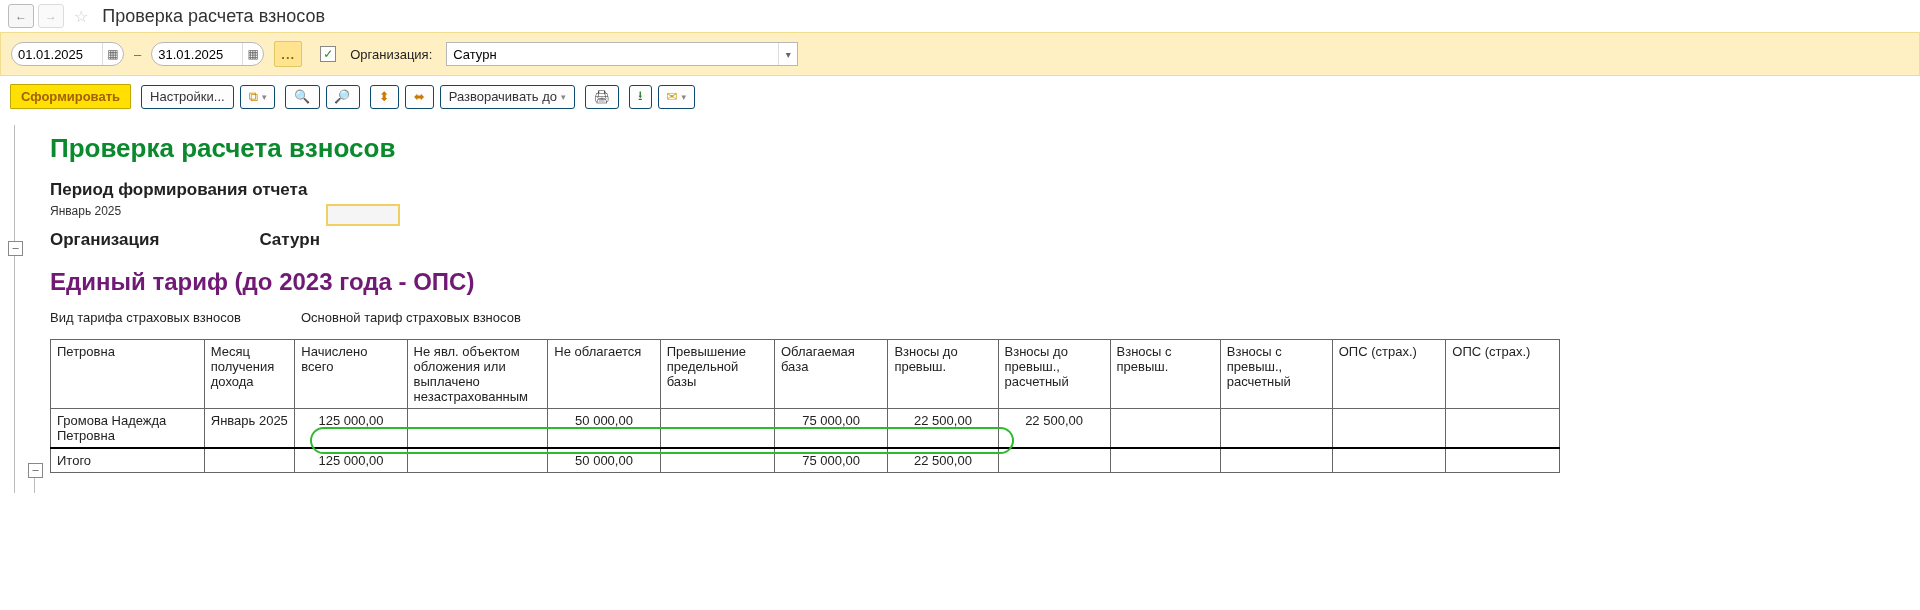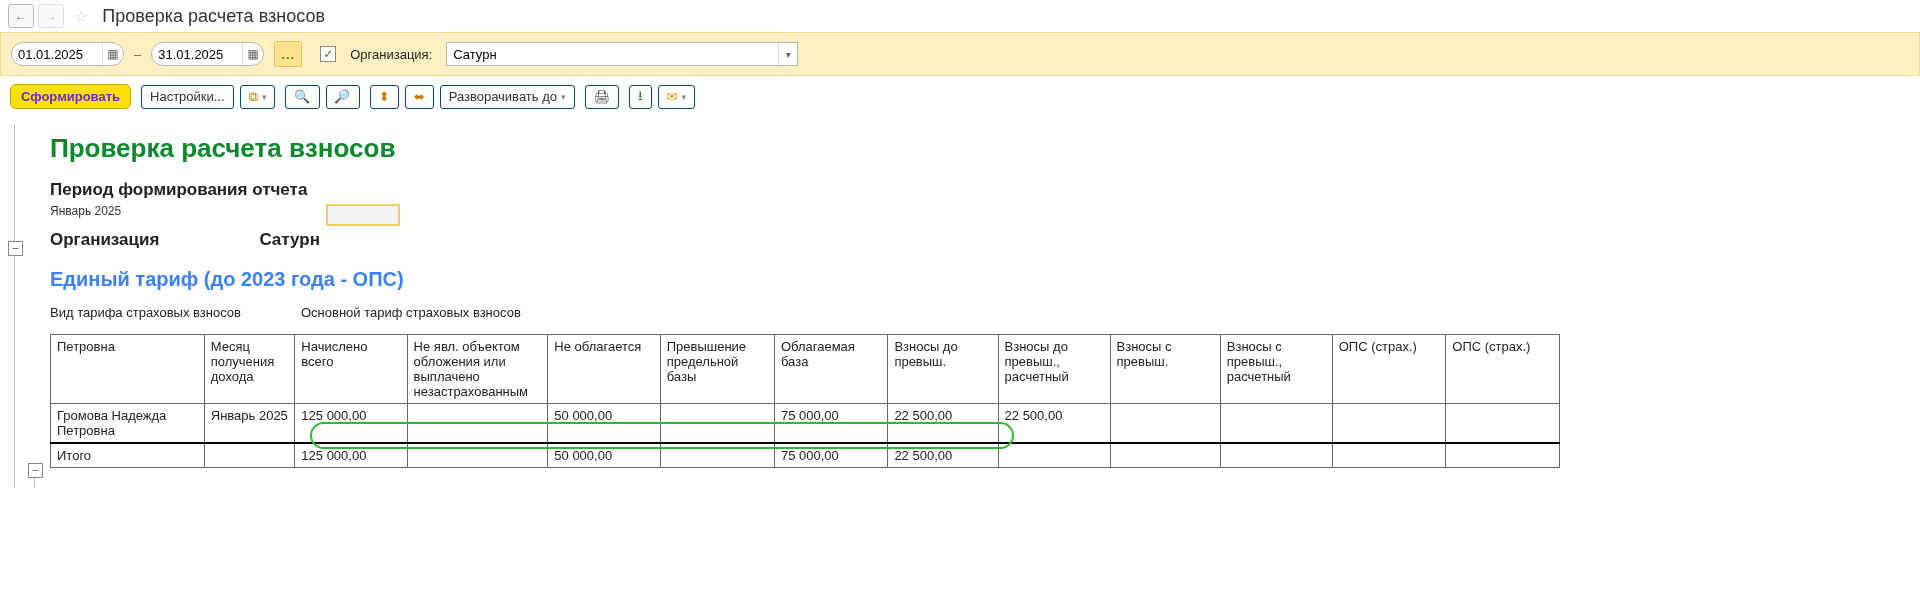--- a/index.html
+++ b/index.html
@@ -12,41 +12,41 @@
   .date-field input{border:none;outline:none;width:78px;padding:0 6px;font-size:13px;background:transparent}
   .date-field .cal{width:20px;text-align:center;color:#666;border-left:1px solid #ddd;height:100%;display:flex;align-items:center;justify-content:center;font-size:12px}
   .dash{color:#666}
   .ellipsis-btn{width:26px;height:24px;border:1px solid #e2c767;background:#ffe38f;border-radius:2px;display:flex;align-items:center;justify-content:center;font-weight:bold;color:#8a6d00;letter-spacing:1px}
   .chk{width:14px;height:14px;border:1px solid #888;display:inline-flex;align-items:center;justify-content:center;color:#2b8a2b;font-size:12px;background:#fff;margin-left:8px}
   .lbl{margin-left:4px;margin-right:4px}
   .org-field{display:flex;align-items:center;border:1px solid #b7b7b7;background:#fff;height:22px;width:350px}
   .org-field input{border:none;outline:none;flex:1;padding:0 6px;font-size:13px;background:transparent}
   .org-field .dd{width:18px;text-align:center;color:#666;border-left:1px solid #ddd;height:100%;display:flex;align-items:center;justify-content:center;font-size:10px}
   .toolbar{display:flex;align-items:center;gap:10px;padding:8px 10px;background:#fff}
-  .primary-btn{background:#ffe000;border:1px solid #c2a600;border-radius:6px;padding:4px 10px;font-weight:bold;color:#6d28d9;font-size:13px}
+  .primary-btn{background:#ffe000;border:1px solid #c2a600;border-radius:1px;padding:4px 10px;font-weight:bold;color:#a16207;font-size:13px}
   .tbtn{border:1px solid #0c4a6e;border-radius:3px;background:#fdfdfd;padding:3px 8px;font-size:13px;color:#333;display:flex;align-items:center;gap:4px;height:24px;box-sizing:border-box}
   .tgroup{display:flex;gap:6px}
   .icon{display:inline-block;font-size:13px}
   .report{position:relative;padding:0 0 0 40px}
   .tree{position:absolute;left:14px;top:8px;bottom:0;width:18px;border-left:1px solid #bbb}
   .tree .node{position:absolute;left:-7px;width:13px;height:13px;border:1px solid #888;background:#fff;font-size:11px;line-height:11px;text-align:center;color:#555}
   .tree2{position:absolute;left:34px;top:356px;bottom:0;width:18px;border-left:1px solid #bbb}
   .tree2 .node{position:absolute;left:-7px;width:13px;height:13px;border:1px solid #888;background:#fff;font-size:11px;line-height:11px;text-align:center;color:#555}
   .rpt-body{padding:10px 10px 20px 10px}
   .h-green{color:#0a8a2c;font-weight:bold;font-size:26px;margin:6px 0 16px 0}
   .h-sub{font-weight:bold;font-size:17px;margin:4px 0}
   .small{font-size:12px;color:#333;margin-bottom:12px}
   .org-row{display:flex;gap:100px;align-items:center;font-weight:bold;font-size:17px;margin:8px 0 16px 0}
   .highlight{border:2px solid #f0d060;background:#f5f5f5;width:70px;height:18px;display:inline-block;margin-left:6px}
-  .h2-green{color:#3b82f6;font-weight:bold;font-size:20px;margin:18px 0 14px 0}
+  .h2-green{color:#701a75;font-weight:bold;font-size:24px;margin:18px 0 14px 0}
   .tarif-row{display:flex;gap:60px;font-size:13px;margin-bottom:14px}
   table.rpt{border-collapse:collapse;width:1510px;font-size:13px}
   table.rpt th,table.rpt td{border:1px solid #666;padding:4px 6px;vertical-align:top;text-align:left}
   table.rpt th{font-weight:normal}
-  table.rpt td.num{text-align:left}
+  table.rpt td.num{text-align:center}
   tr.total td{font-weight:normal;border-top:2px solid #000}
   .circle-group{position:relative}
   .ring{position:absolute;border:2.5px solid #2dbb2d;border-radius:14px;height:23px;pointer-events:none}
 </style>
 </head>
 <body>
 
 <div class="nav-bar">
   <div class="nav-btn">
       <span>←</span>

